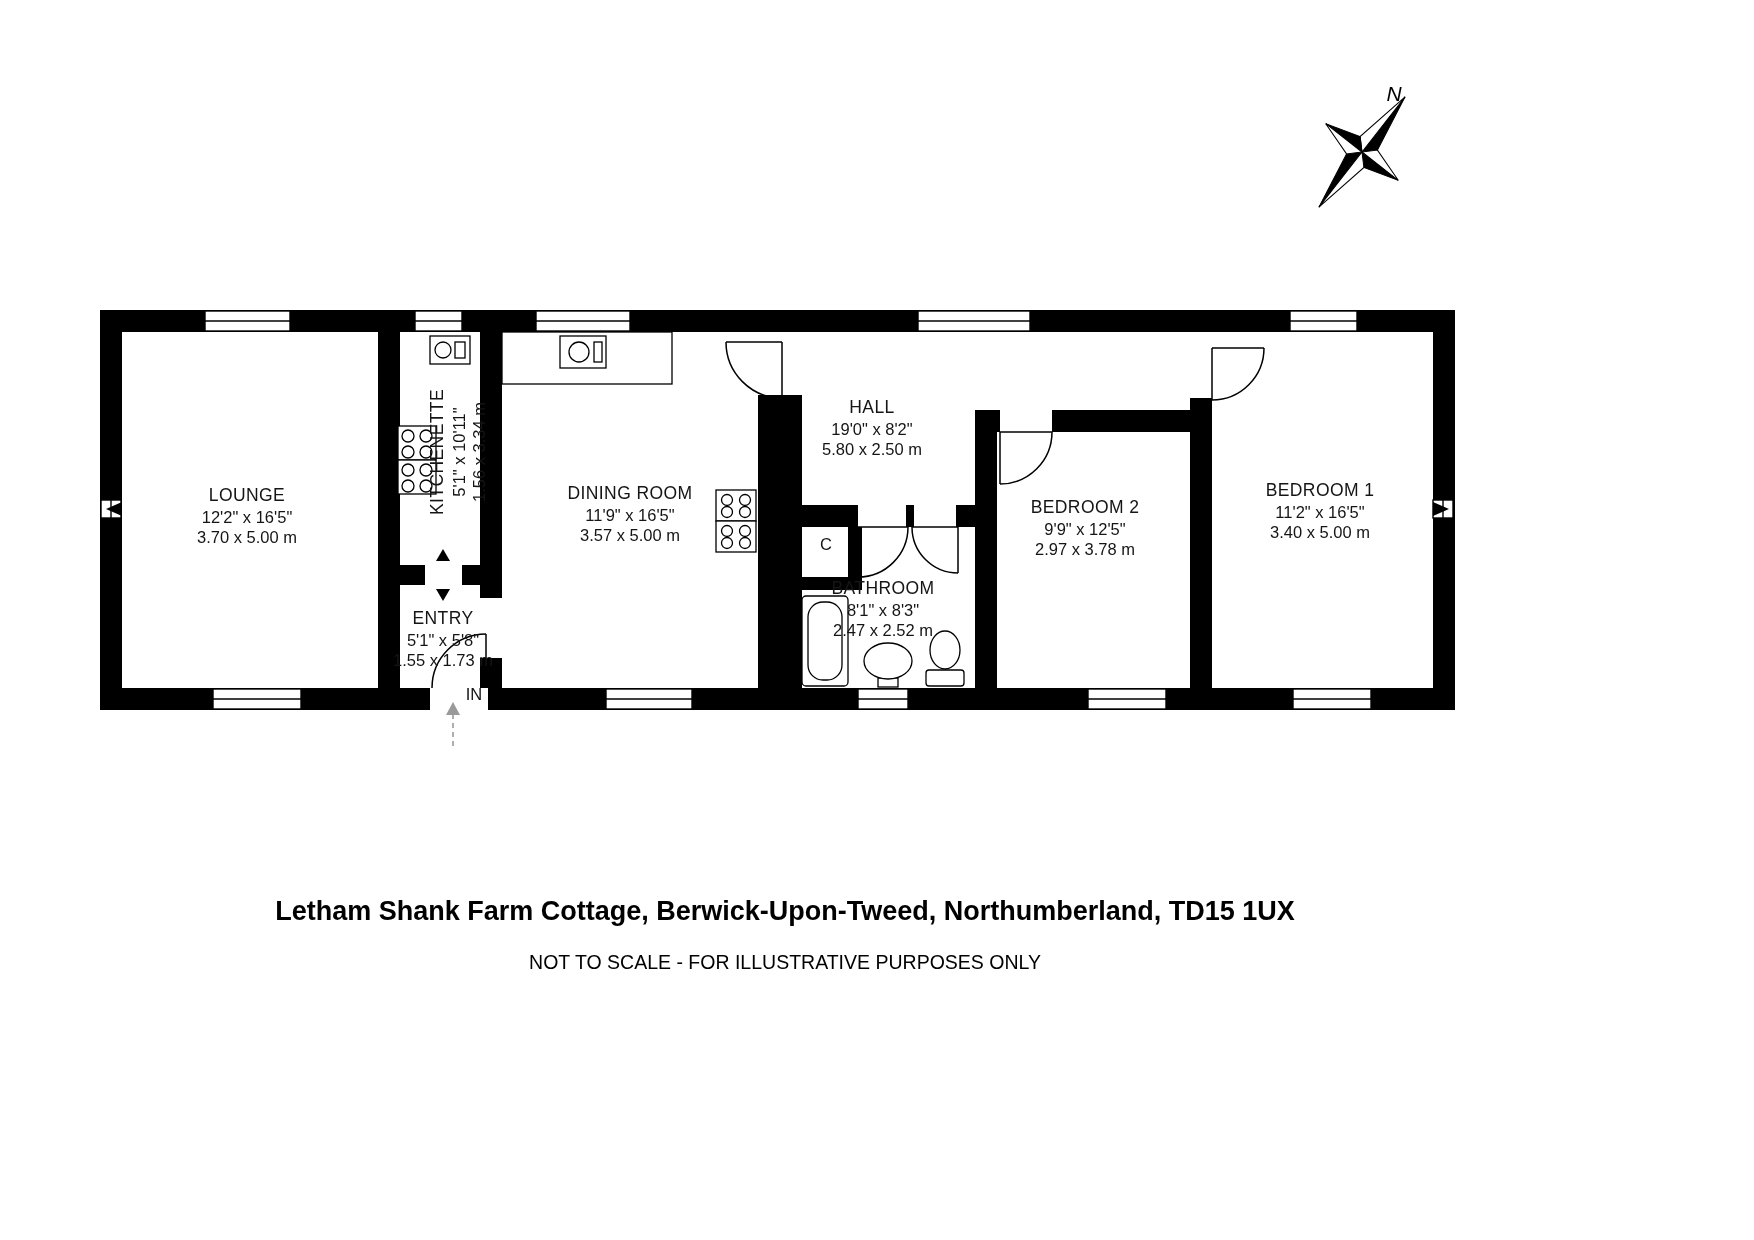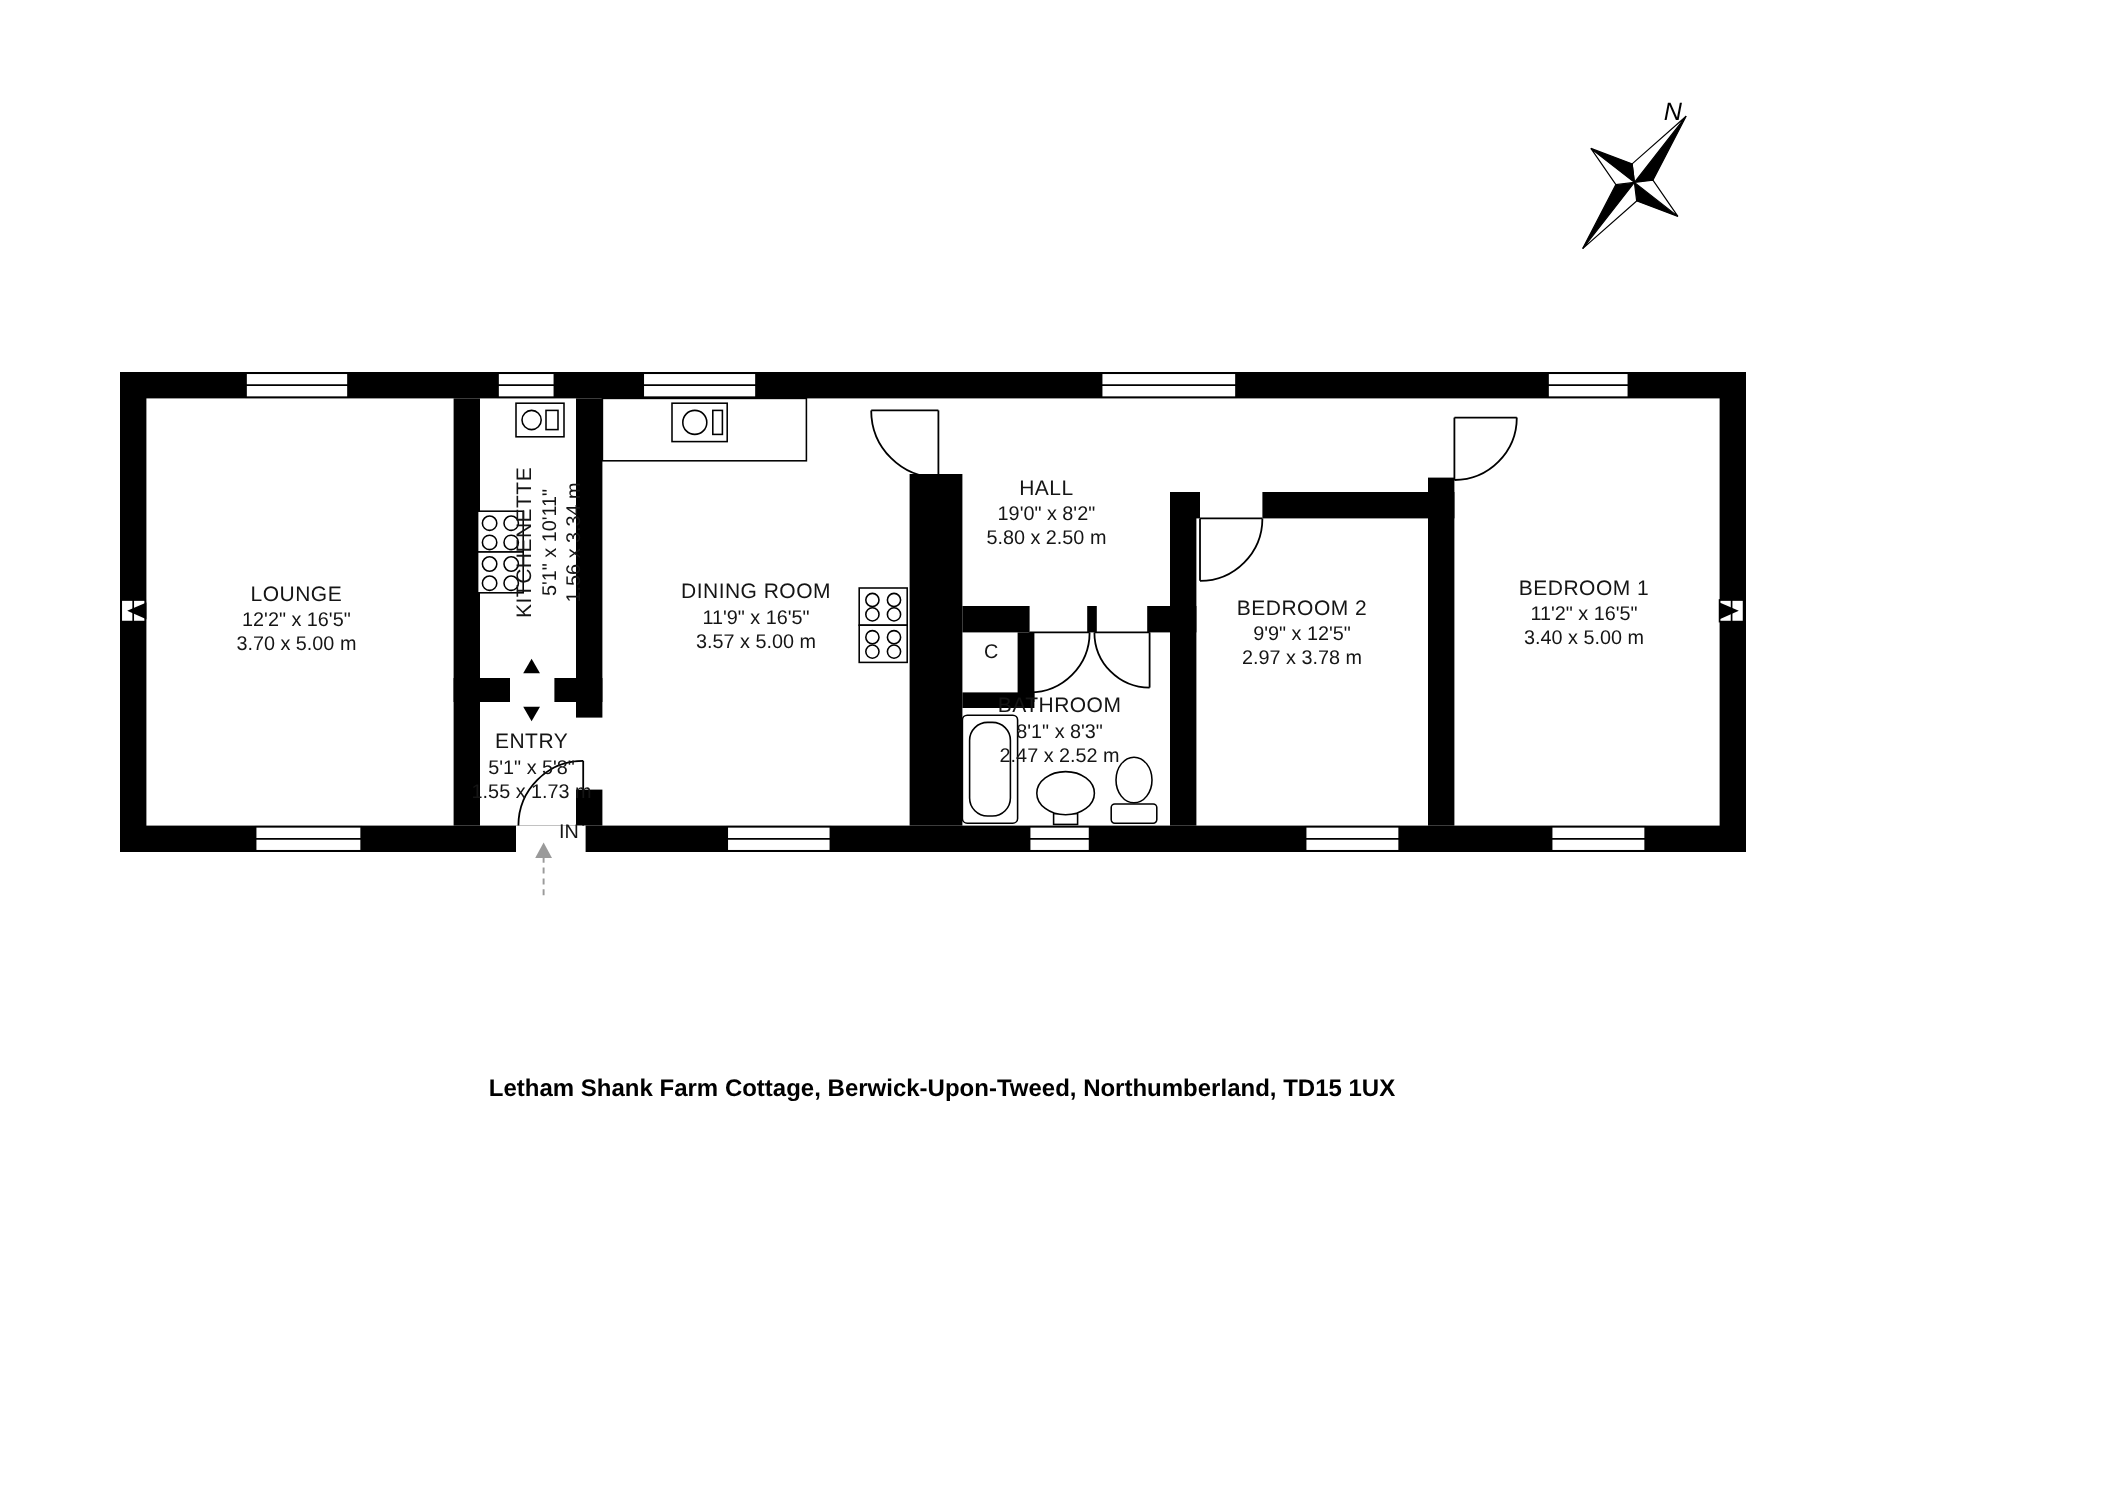--- a/index.html
+++ b/index.html
@@ -20,21 +20,21 @@
     font-size:16.5px; color:#151515; white-space:nowrap;
   }
   .compass-n {
     position:absolute; transform:translate(-50%,-50%);
     font-size:21px; font-style:italic; color:#000;
   }
   .footer {
     position:absolute; left:785px; top:896px; transform:translateX(-50%);
     width:1500px; text-align:center; color:#000;
   }
-  .footer-address { font-weight:bold; font-size:20px; margin-bottom:24px; }
+  .footer-address { font-weight:bold; font-size:27px; margin-bottom:24px; }
   .footer-line { font-size:19.5px; margin-bottom:5px; }
 </style>
 </head>
 <body>
 
 <div class="canvas">
 
   <svg class="plan-svg" width="1754" height="1240" viewBox="0 0 1754 1240">
 
     <g fill="#000000">
@@ -246,15 +246,16 @@
     <div class="room-name">BEDROOM 1</div>
     <div class="room-dims">11'2" x 16'5"</div>
     <div class="room-dims">3.40 x 5.00 m</div>
   </div>
 
   <div class="small-label" style="left:826px; top:544px;">C</div>
   <div class="small-label" style="left:474px; top:694px;">IN</div>
 
   <div class="footer">
     <div class="footer-address">Letham Shank Farm Cottage, Berwick-Upon-Tweed, Northumberland, TD15 1UX</div>
+    <div class="footer-line">NOT TO SCALE - FOR ILLUSTRATIVE PURPOSES ONLY</div>
   </div>
 
 </div>
 
 </body></html>

